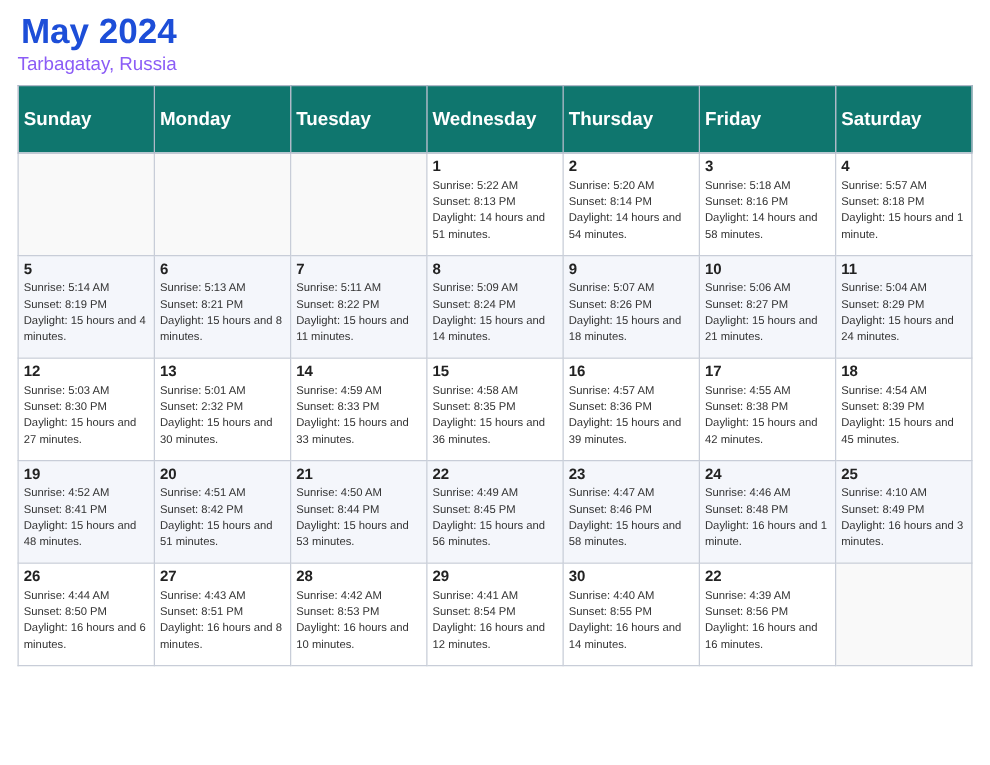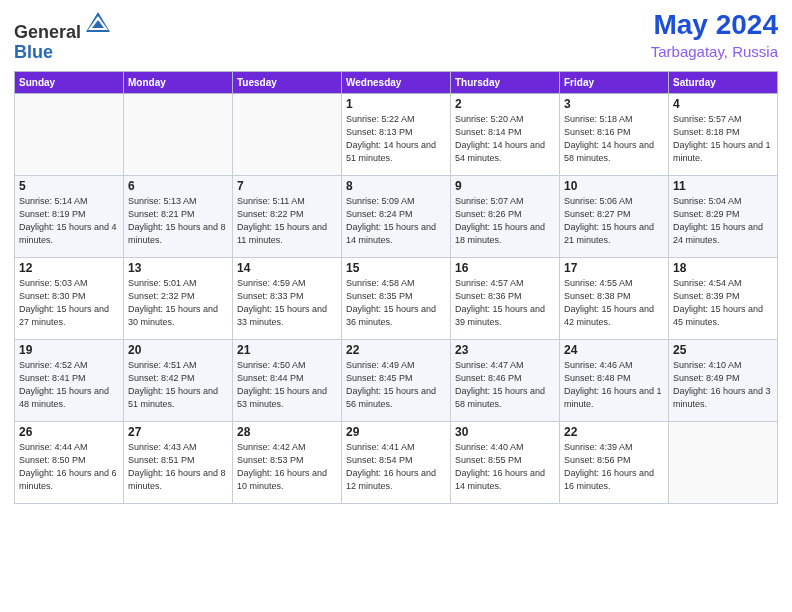--- a/index.html
+++ b/index.html
@@ -55,25 +55,25 @@
       font-size: 15px;
       color: #8b5cf6;
       margin-top: 2px;
     }
     .calendar {
       width: 100%;
       border-collapse: collapse;
       table-layout: fixed;
     }
     .calendar th {
-      background: #6d28d9;
+      background: #0f766e;
       color: #fff;
-      font-size: 10px;
-      font-weight: bold;
-      padding: 5px 4px;
+      font-size: 15px;
+      font-weight: bold;
+      padding: 18px 4px;
       text-align: left;
       border: 1px solid #b0b8c8;
     }
     .calendar td {
       border: 1px solid #c8cdd8;
       vertical-align: top;
       padding: 3px 4px;
       font-size: 9.5px;
       color: #222;
       height: 82px;
@@ -96,32 +96,20 @@
     }
     .empty-cell {
       background: #f9f9f9 !important;
     }
   </style>
 </head>
 <body>
 
 <div class="page">
   <div class="header">
-    <div class="logo">
-      <div>
-        <div>
-          <span class="logo-text-general">General</span><svg class="logo-icon" viewBox="0 0 28 28" xmlns="http://www.w3.org/2000/svg">
-            <polygon points="14,2 26,22 2,22" fill="#2a6ab5"></polygon>
-            <polygon points="14,6 24,20 4,20" fill="#fff"></polygon>
-            <polygon points="14,10 20,18 8,18" fill="#2a6ab5"></polygon>
-          </svg>
-        </div>
-        <div><span class="logo-text-blue">Blue</span></div>
-      </div>
-    </div>
     <div class="title-block">
       <div class="month-title">May 2024</div>
       <div class="location-title">Tarbagatay, Russia</div>
     </div>
   </div>
 
   <table class="calendar">
     <thead>
       <tr>
         <th>Sunday</th>

